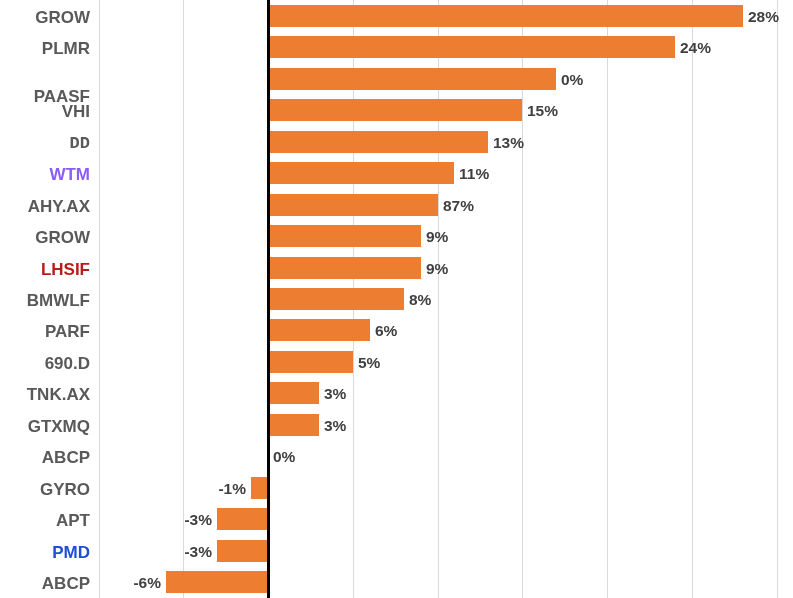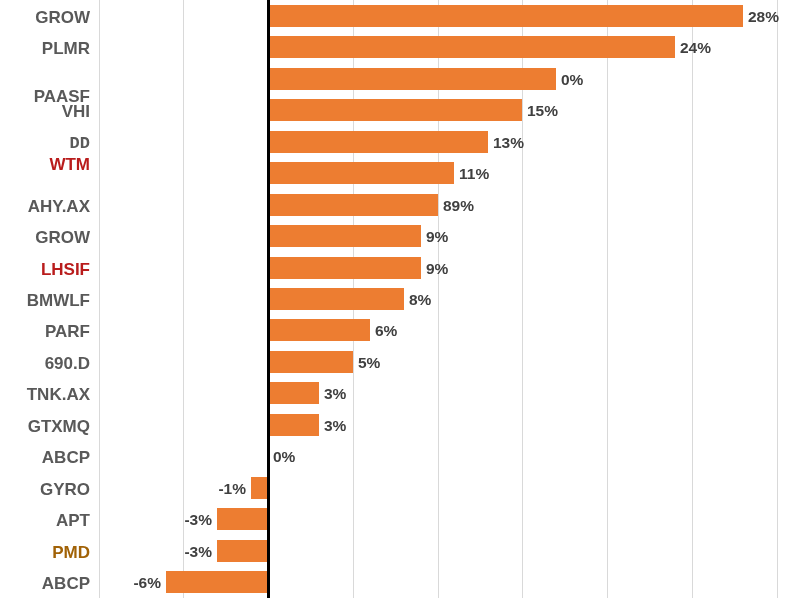--- a/index.html
+++ b/index.html
@@ -106,21 +106,21 @@
       <div class="bar-value pos" style="top: 40px; color: rgb(64, 64, 64); left: 680px;">24%</div>
       <div class="bar" style="left: 268px; width: 288px; top: 68px; height: 22px; background: rgb(237, 125, 49);"></div>
       <div class="bar-value pos" style="top: 72px; color: rgb(64, 64, 64); left: 561px;">0%</div>
       <div class="bar" style="left: 268px; width: 254px; top: 99px; height: 22px; background: rgb(237, 125, 49);"></div>
       <div class="bar-value pos" style="top: 103px; color: rgb(64, 64, 64); left: 527px;">15%</div>
       <div class="bar" style="left: 268px; width: 220px; top: 131px; height: 22px; background: rgb(237, 125, 49);"></div>
       <div class="bar-value pos" style="top: 135px; color: rgb(64, 64, 64); left: 493px;">13%</div>
       <div class="bar" style="left: 268px; width: 186px; top: 162px; height: 22px; background: rgb(237, 125, 49);"></div>
       <div class="bar-value pos" style="top: 166px; color: rgb(64, 64, 64); left: 459px;">11%</div>
       <div class="bar" style="left: 268px; width: 170px; top: 194px; height: 22px; background: rgb(237, 125, 49);"></div>
-      <div class="bar-value pos" style="top: 198px; color: rgb(64, 64, 64); left: 443px;">89%</div>
+      <div class="bar-value pos" style="top: 198px; color: rgb(64, 64, 64); left: 443px;">87%</div>
       <div class="bar" style="left: 268px; width: 153px; top: 225px; height: 22px; background: rgb(237, 125, 49);"></div>
       <div class="bar-value pos" style="top: 229px; color: rgb(64, 64, 64); left: 426px;">9%</div>
       <div class="bar" style="left: 268px; width: 153px; top: 257px; height: 22px; background: rgb(237, 125, 49);"></div>
       <div class="bar-value pos" style="top: 261px; color: rgb(64, 64, 64); left: 426px;">9%</div>
       <div class="bar" style="left: 268px; width: 136px; top: 288px; height: 22px; background: rgb(237, 125, 49);"></div>
       <div class="bar-value pos" style="top: 292px; color: rgb(64, 64, 64); left: 409px;">8%</div>
       <div class="bar" style="left: 268px; width: 102px; top: 319px; height: 22px; background: rgb(237, 125, 49);"></div>
       <div class="bar-value pos" style="top: 323px; color: rgb(64, 64, 64); left: 375px;">6%</div>
       <div class="bar" style="left: 268px; width: 85px; top: 351px; height: 22px; background: rgb(237, 125, 49);"></div>
       <div class="bar-value pos" style="top: 355px; color: rgb(64, 64, 64); left: 358px;">5%</div>
@@ -138,29 +138,29 @@
       <div class="bar" style="left: 166px; width: 102px; top: 571px; height: 22px; background: rgb(237, 125, 49);"></div>
       <div class="bar-value neg" style="top: 575px; color: rgb(64, 64, 64); right: 632px;">-6%</div>
     </div>
 
   <div class="label-col" id="label-col">
       <div class="cat-label" style="top: 9px; color: rgb(89, 89, 89);">GROW</div>
       <div class="cat-label" style="top: 40px; color: rgb(89, 89, 89);">PLMR</div>
       <div class="cat-label" style="top: 72px; color: rgb(89, 89, 89); margin-top: 16px;">PAASF</div>
       <div class="cat-label" style="top: 103px; color: rgb(89, 89, 89);">VHI</div>
       <div class="cat-label" style="top: 135px; color: rgb(89, 89, 89); font-family: Liberation Mono, monospace;">DD</div>
-      <div class="cat-label" style="top: 156px; color: #b91c1c;">WTM</div>
+      <div class="cat-label" style="top: 166px; color: #8b5cf6;">WTM</div>
       <div class="cat-label" style="top: 198px; color: rgb(89, 89, 89);">AHY.AX</div>
       <div class="cat-label" style="top: 229px; color: rgb(89, 89, 89);">GROW</div>
       <div class="cat-label" style="top: 261px; color: #b91c1c; text-align: right;">LHSIF</div>
       <div class="cat-label" style="top: 292px; color: rgb(89, 89, 89);">BMWLF</div>
       <div class="cat-label" style="top: 323px; color: rgb(89, 89, 89);">PARF</div>
       <div class="cat-label" style="top: 355px; color: rgb(89, 89, 89);">690.D</div>
       <div class="cat-label" style="top: 386px; color: rgb(89, 89, 89);">TNK.AX</div>
       <div class="cat-label" style="top: 418px; color: rgb(89, 89, 89);">GTXMQ</div>
       <div class="cat-label" style="top: 449px; color: rgb(89, 89, 89);">ABCP</div>
       <div class="cat-label" style="top: 481px; color: rgb(89, 89, 89);">GYRO</div>
       <div class="cat-label" style="top: 512px; color: rgb(89, 89, 89);">APT</div>
-      <div class="cat-label" style="top: 544px; color: #a16207;">PMD</div>
+      <div class="cat-label" style="top: 544px; color: #1d4ed8;">PMD</div>
       <div class="cat-label" style="top: 575px; color: rgb(89, 89, 89);">ABCP</div>
     </div>
 
 </div>
 
 </body></html>

